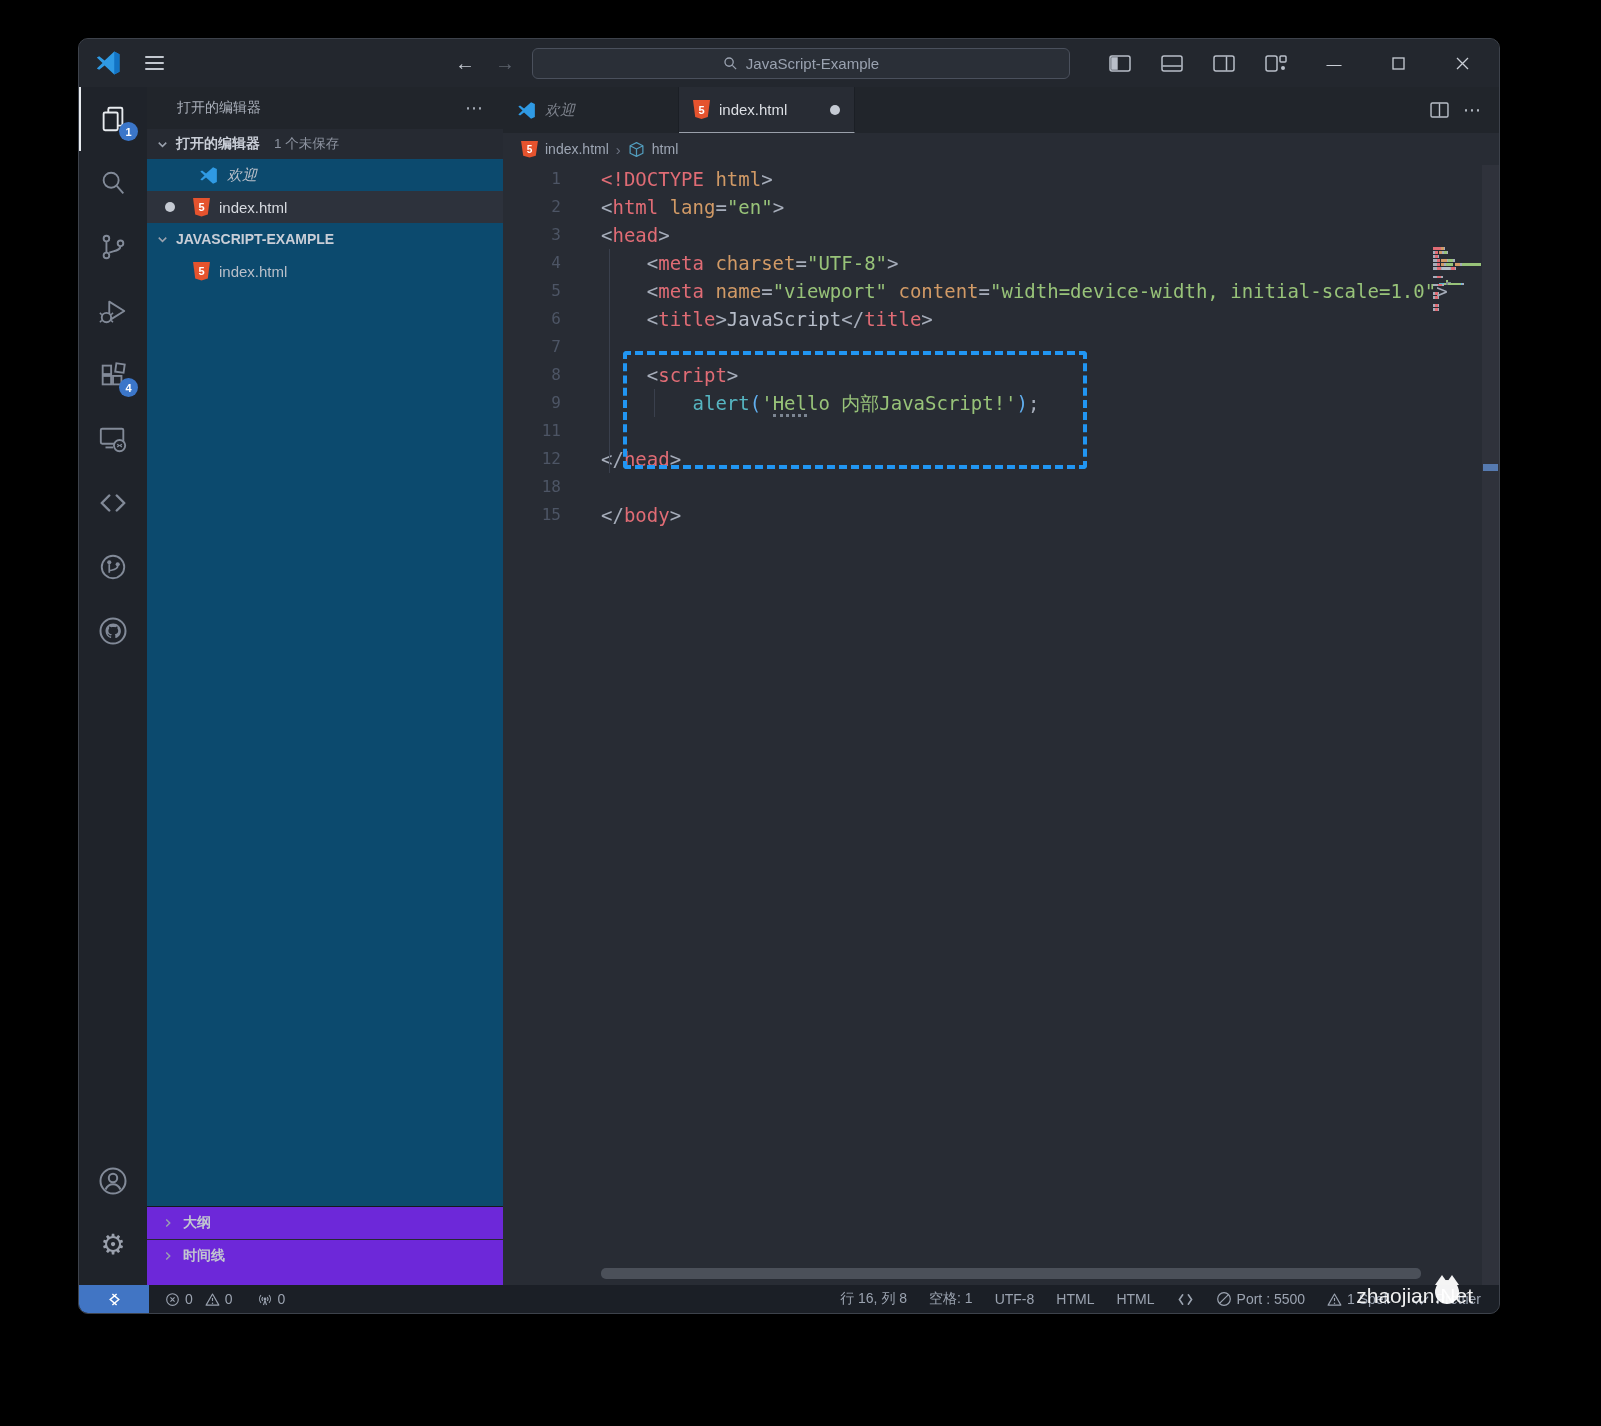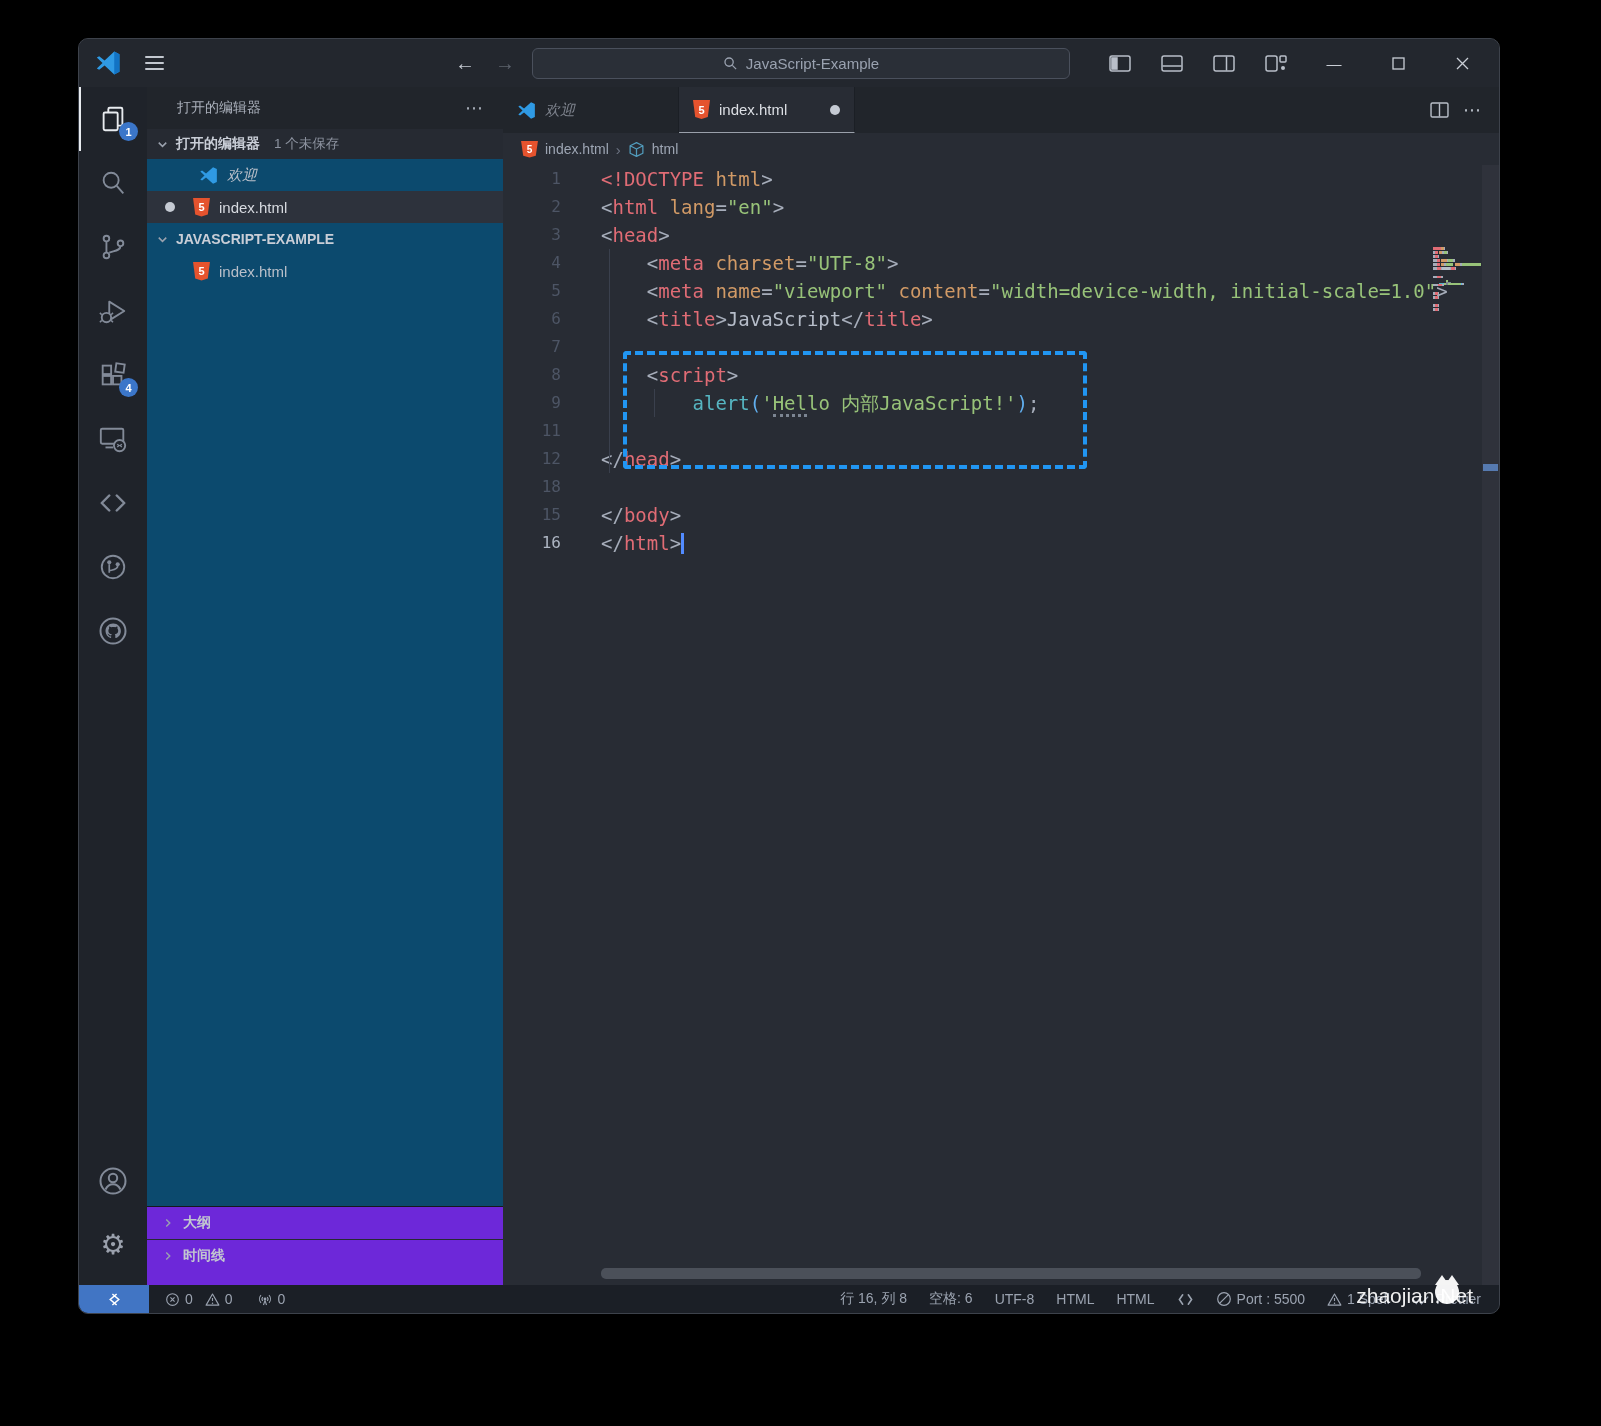--- a/index.html
+++ b/index.html
@@ -351,21 +351,20 @@
             <div class="code-line"><span class="ln">4</span><span class="lt"><span class="tk-p">    &lt;</span><span class="tk-tag">meta</span><span class="tk-p"> </span><span class="tk-attr">charset</span><span class="tk-p">=</span><span class="tk-str">"UTF-8"</span><span class="tk-p">&gt;</span></span></div>
             <div class="code-line"><span class="ln">5</span><span class="lt"><span class="tk-p">    &lt;</span><span class="tk-tag">meta</span><span class="tk-p"> </span><span class="tk-attr">name</span><span class="tk-p">=</span><span class="tk-str">"viewport"</span><span class="tk-p"> </span><span class="tk-attr">content</span><span class="tk-p">=</span><span class="tk-str">"width=device-width, initial-scale=1.0"</span><span class="tk-p">&gt;</span></span></div>
             <div class="code-line"><span class="ln">6</span><span class="lt"><span class="tk-p">    &lt;</span><span class="tk-tag">title</span><span class="tk-p">&gt;</span><span class="tk-txt">JavaScript</span><span class="tk-p">&lt;/</span><span class="tk-tag">title</span><span class="tk-p">&gt;</span></span></div>
             <div class="code-line"><span class="ln">7</span><span class="lt"></span></div>
             <div class="code-line"><span class="ln">8</span><span class="lt"><span class="tk-p">    &lt;</span><span class="tk-tag">script</span><span class="tk-p">&gt;</span></span></div>
             <div class="code-line"><span class="ln">9</span><span class="lt"><span class="tk-p">        </span><span class="tk-fn">alert</span><span class="tk-par">(</span><span class="tk-str">'</span><span class="tk-stru">Hel</span><span class="tk-str">lo 内部JavaScript!'</span><span class="tk-par">)</span><span class="tk-p">;</span></span></div>
             <div class="code-line"><span class="ln">11</span><span class="lt"></span></div>
             <div class="code-line"><span class="ln">12</span><span class="lt"><span class="tk-p">&lt;/</span><span class="tk-tag">head</span><span class="tk-p">&gt;</span></span></div>
             <div class="code-line"><span class="ln">18</span><span class="lt"></span></div>
             <div class="code-line"><span class="ln">15</span><span class="lt"><span class="tk-p">&lt;/</span><span class="tk-tag">body</span><span class="tk-p">&gt;</span></span></div>
-            <div class="code-line"><span class="ln active">16</span><span class="lt"><span class="tk-p">&lt;/</span><span class="tk-tag">html</span><span class="tk-p">&gt;</span><span class="cursor"></span></span></div>
           </div>
         <div class="guide" style="left:106px;top:84px;height:224px;"></div>
         <div class="guide" style="left:151px;top:224px;height:28px;"></div>
         <div class="annotation-box"></div>
         <div class="minimap" id="minimap">
             <div class="mm-row"><span class="mm tk-tag" style="width: 7.5px;"></span><span class="mm tk-attr" style="width: 3px;"></span><span class="mm tk-p" style="width: 1.5px;"></span></div>
             <div class="mm-row"><span class="mm tk-p" style="width: 1.5px;"></span><span class="mm tk-tag" style="width: 3px;"></span><span class="mm" style="background: transparent; width: 1.5px;"></span><span class="mm tk-attr" style="width: 3px;"></span><span class="mm tk-p" style="width: 1.5px;"></span><span class="mm tk-str" style="width: 3px;"></span><span class="mm tk-p" style="width: 1.5px;"></span></div>
             <div class="mm-row"><span class="mm tk-p" style="width: 1.5px;"></span><span class="mm tk-tag" style="width: 3px;"></span><span class="mm tk-p" style="width: 1.5px;"></span></div>
             <div class="mm-row"><span class="mm tk-p" style="width: 3.75px;"></span><span class="mm tk-tag" style="width: 3px;"></span><span class="mm" style="background: transparent; width: 1.5px;"></span><span class="mm tk-attr" style="width: 5.25px;"></span><span class="mm tk-p" style="width: 1.5px;"></span><span class="mm tk-str" style="width: 5.25px;"></span><span class="mm tk-p" style="width: 1.5px;"></span></div>
             <div class="mm-row"><span class="mm tk-p" style="width: 3.75px;"></span><span class="mm tk-tag" style="width: 3px;"></span><span class="mm" style="background: transparent; width: 1.5px;"></span><span class="mm tk-attr" style="width: 3px;"></span><span class="mm tk-p" style="width: 1.5px;"></span><span class="mm tk-str" style="width: 7.5px;"></span><span class="mm" style="background: transparent; width: 1.5px;"></span><span class="mm tk-attr" style="width: 5.25px;"></span><span class="mm tk-p" style="width: 1.5px;"></span><span class="mm tk-str" style="width: 29.25px;"></span></div>
@@ -412,21 +411,21 @@
         <svg width="16" height="16" viewBox="0 0 16 16">
             <path d="M4 4.2a5.6 5.6 0 0 0 0 7.6M12 4.2a5.6 5.6 0 0 1 0 7.6M5.8 6a3 3 0 0 0 0 4M10.2 6a3 3 0 0 1 0 4" fill="none" stroke="currentColor" stroke-width="1.1"></path>
             <circle cx="8" cy="8" r="1.4" fill="currentColor"></circle>
             <path d="M8 9.4L6.5 14M8 9.4L9.5 14" stroke="currentColor" stroke-width="1.1" fill="none"></path>
           </svg>
         <span>0</span>
       </span>
     </div>
     <div class="st-right">
       <span class="st-item">行 16, 列 8</span>
-      <span class="st-item">空格: 6</span>
+      <span class="st-item">空格: 1</span>
       <span class="st-item">UTF-8</span>
       <span class="st-item">HTML</span>
       <span class="st-item">HTML</span>
       <span class="st-item">
         <svg width="17" height="15" viewBox="0 0 18 16">
             <path d="M6 3L2.5 8L6 13M12 3l3.5 5L12 13" fill="none" stroke="currentColor" stroke-width="1.7" stroke-linecap="round"></path>
           </svg>
       </span>
       <span class="st-item">
         <svg width="16" height="16" viewBox="0 0 16 16">

